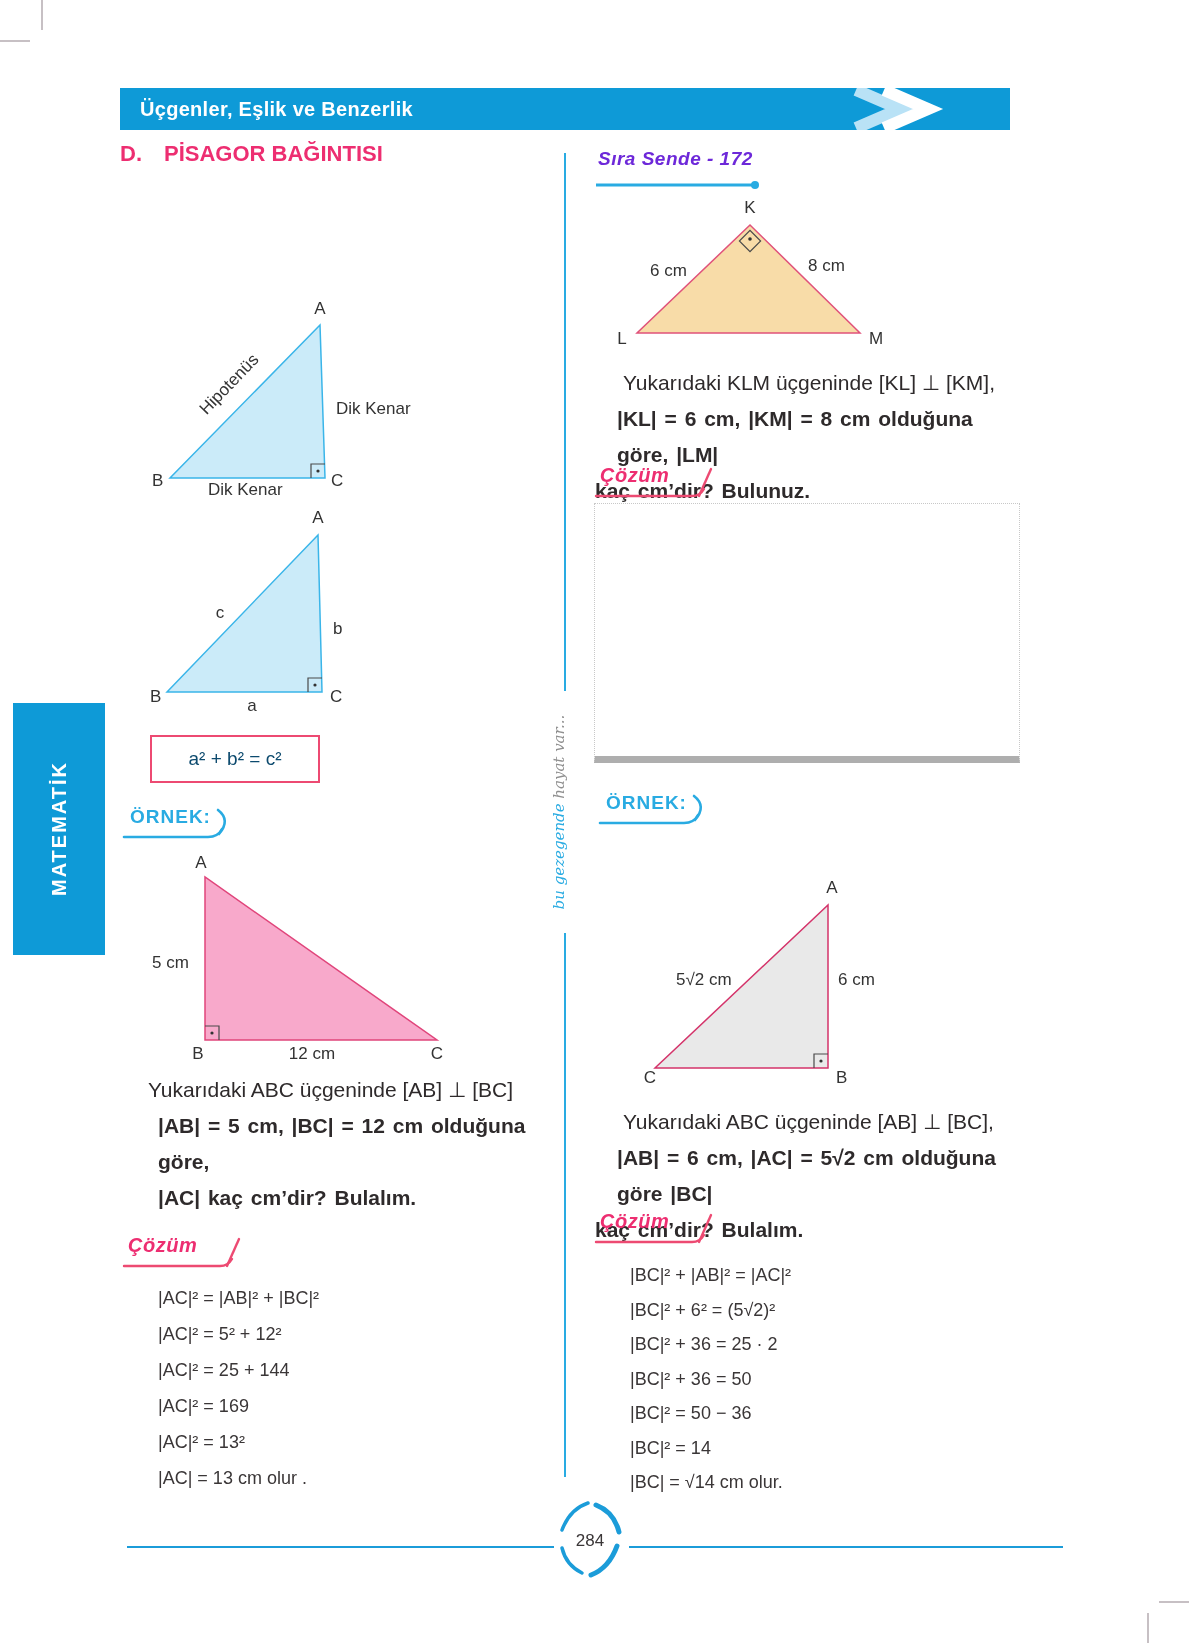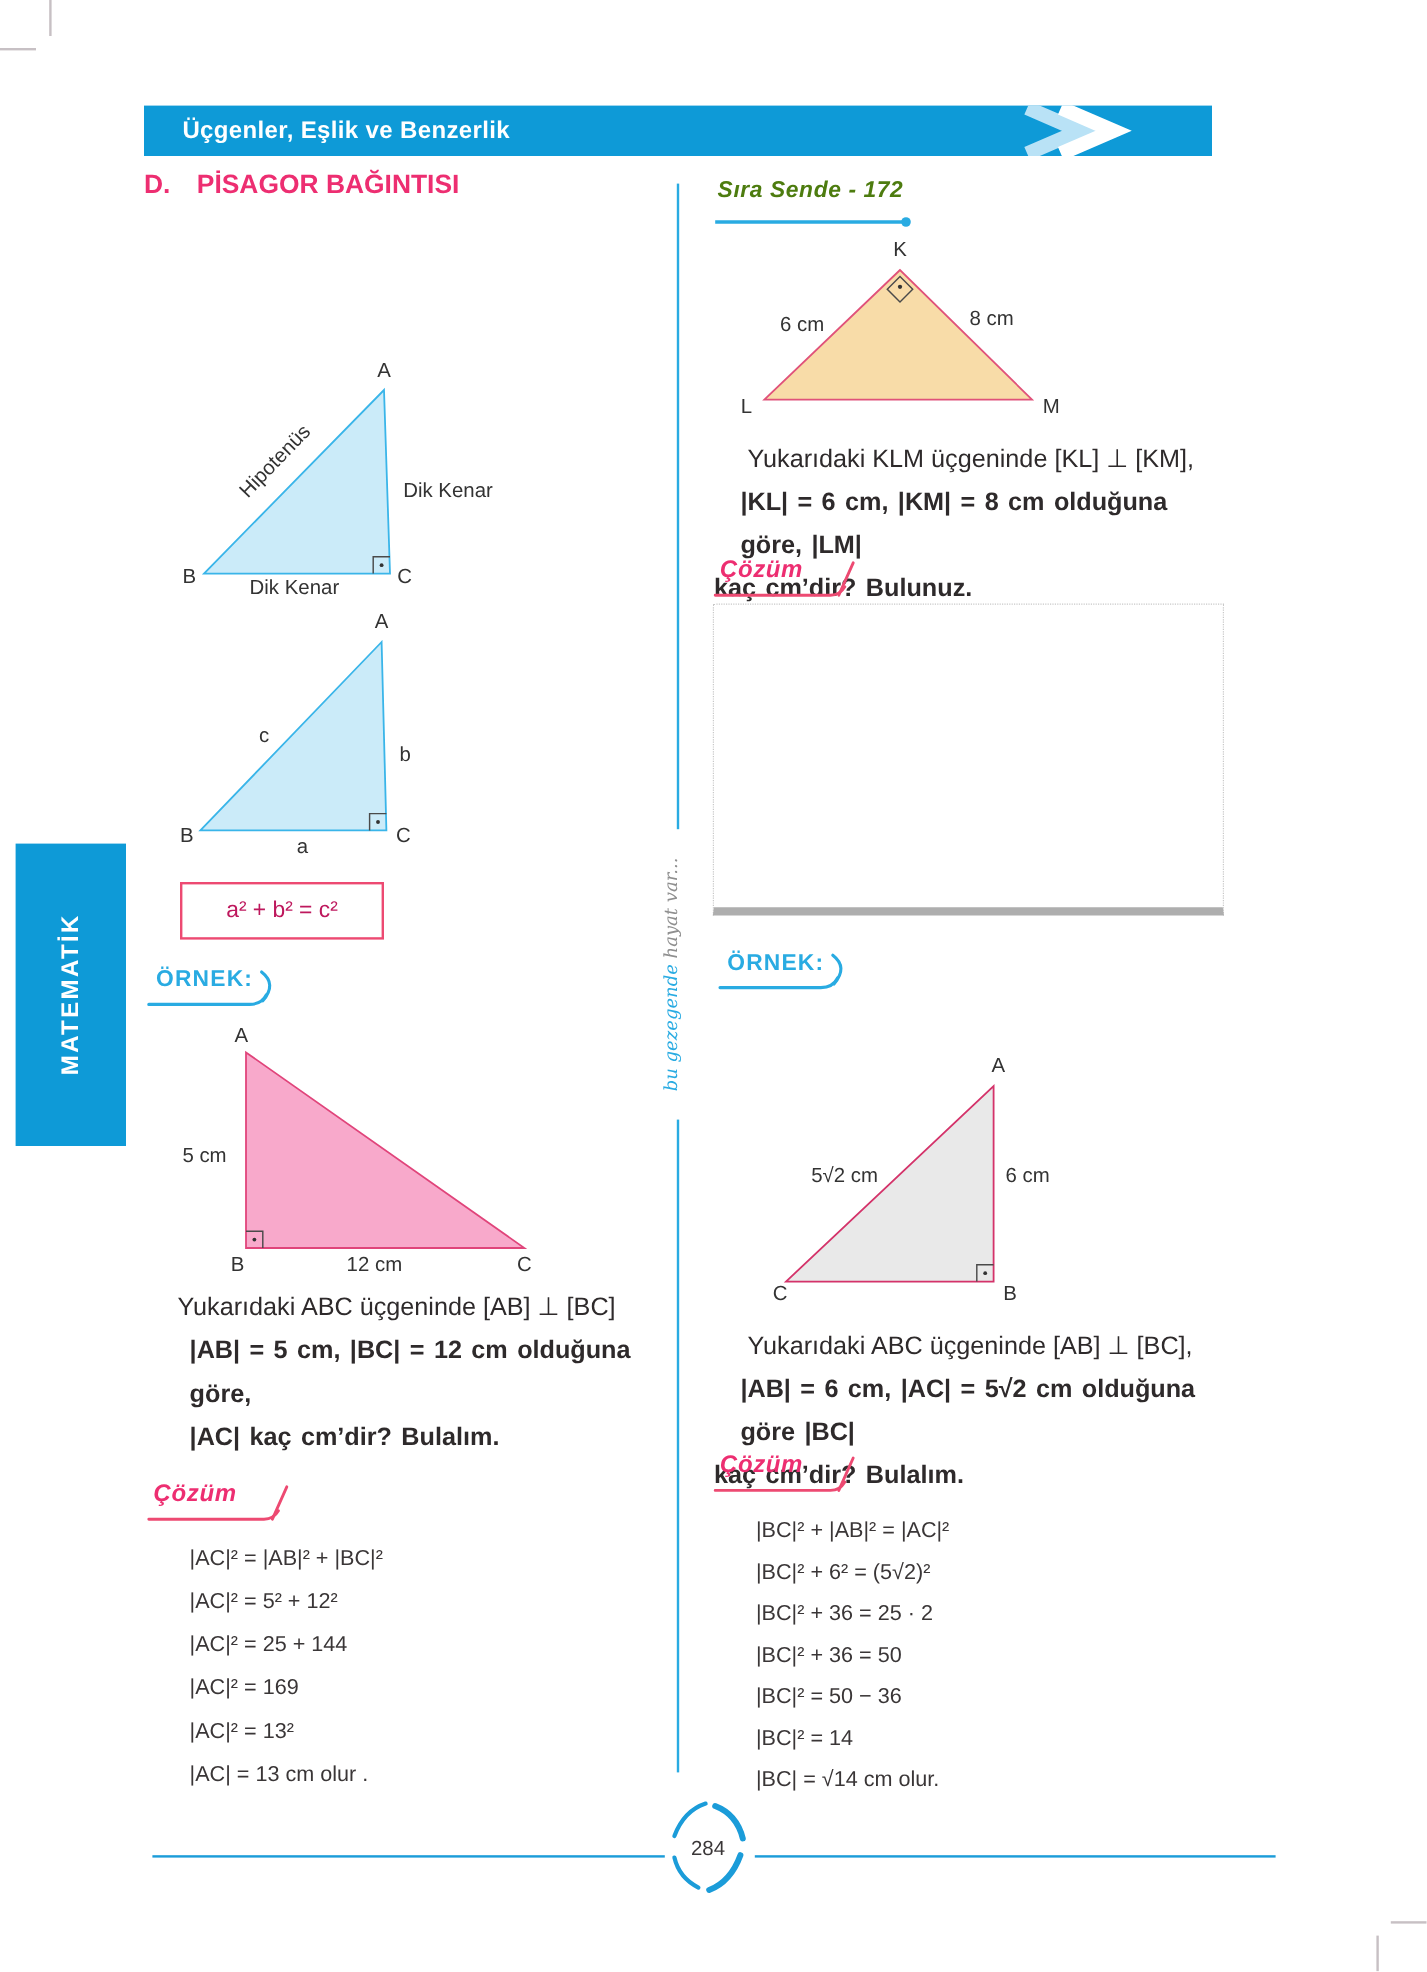--- a/index.html
+++ b/index.html
@@ -8,50 +8,50 @@
     font-family:"Liberation Sans","DejaVu Sans",sans-serif; color:#2e2a2b; overflow:hidden;
   }
   .abs { position:absolute; }
 
   
   .crop { position:absolute; background:#c7c0c4; }
 
   
   .header-bar { position:absolute; left:120px; top:88px; width:890px; height:42px;
     background:#0e9ad7; display:flex; align-items:center; }
-  .header-title { color:#fff; font-weight:bold; font-size:20px; padding-left:32px; letter-spacing:0.3px; }
+  .header-title { color:#fff; font-weight:bold; font-size:20px; padding-left:20px; letter-spacing:0.3px; }
   .header-chev { position:absolute; left:722px; top:0; }
 
   
   .side-tab { position:absolute; left:13px; top:703px; width:92px; height:252px;
     background:#0e9ad7; display:flex; align-items:center; justify-content:center; }
   .side-tab span { writing-mode:vertical-rl; transform:rotate(180deg);
     color:#fff; font-weight:bold; font-size:20px; letter-spacing:2px; }
 
   
   .section-title { position:absolute; top:141px; font-size:22px; font-weight:bold; color:#ed2e71; }
   .para { position:absolute; left:120px; top:190px; width:428px; font-size:16.5px; }
   .para .pline { line-height:37px; text-align:justify; }
   .jfull { text-align-last:justify; }
   .indent1 { text-indent:28px; }
   .hl { color:#ed2e71; }
 
   .formula-box { position:absolute; left:150px; top:735px; width:166px; height:44px;
     border:2.5px solid #ed4a72; background:#fff; display:flex; align-items:center; justify-content:center;
-    font-size:19px; color:#be185d;text-align:center; }
+    font-size:19px; color:#0c4a6e;text-align:center; }
 
   
   .ornek { position:absolute; width:114px; height:40px; }
   .ornek .txt { position:absolute; left:8px; top:2px; font-size:19px; font-weight:bold;
     color:#29abe2; letter-spacing:1px; }
   .cozum { position:absolute; width:126px; height:40px; }
   .cozum .txt { position:absolute; left:6px; top:2px; font-size:20px; font-weight:bold;
     font-style:italic; color:#ed2e71; letter-spacing:0.5px; }
   .sira { position:absolute; left:598px; top:148px; font-size:19px; font-weight:bold;
-    font-style:italic; color:#4d7c0f; letter-spacing:0.5px;text-align:center; }
+    font-style:italic; color:#6d28d9; letter-spacing:0.5px;text-align:center; }
 
   
   .qblock { position:absolute; width:436px; font-size:21px; }
   .qblock .ql { line-height:36px; }
   .qblock .qb { font-weight:bold; word-spacing:2px; }
   .pl22 { padding-left:22px; } .pl28 { text-indent:28px; } .pl38 { padding-left:38px; }
 
   
   .steps { position:absolute; font-size:18px; color:#3a3637; }
   .steps .step { line-height:36px; }

